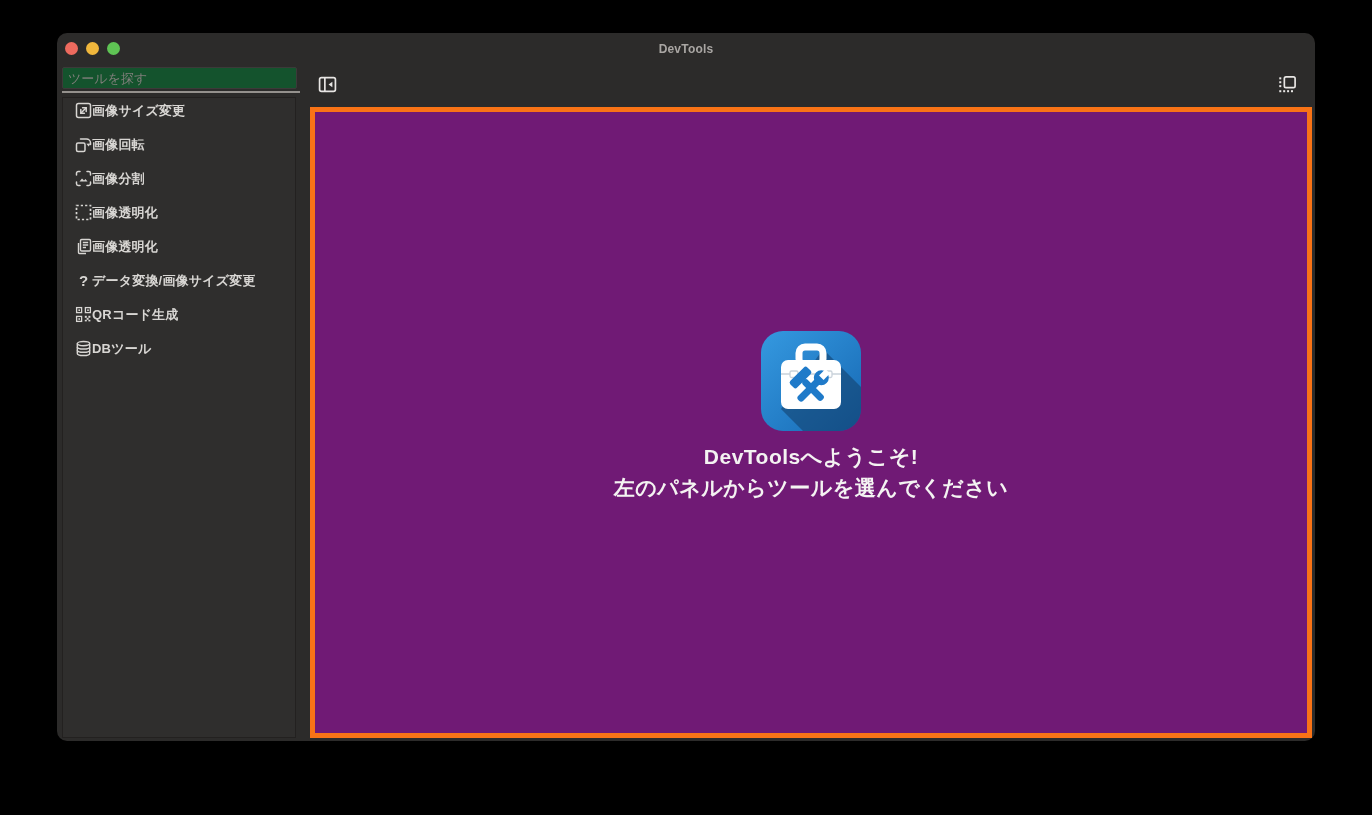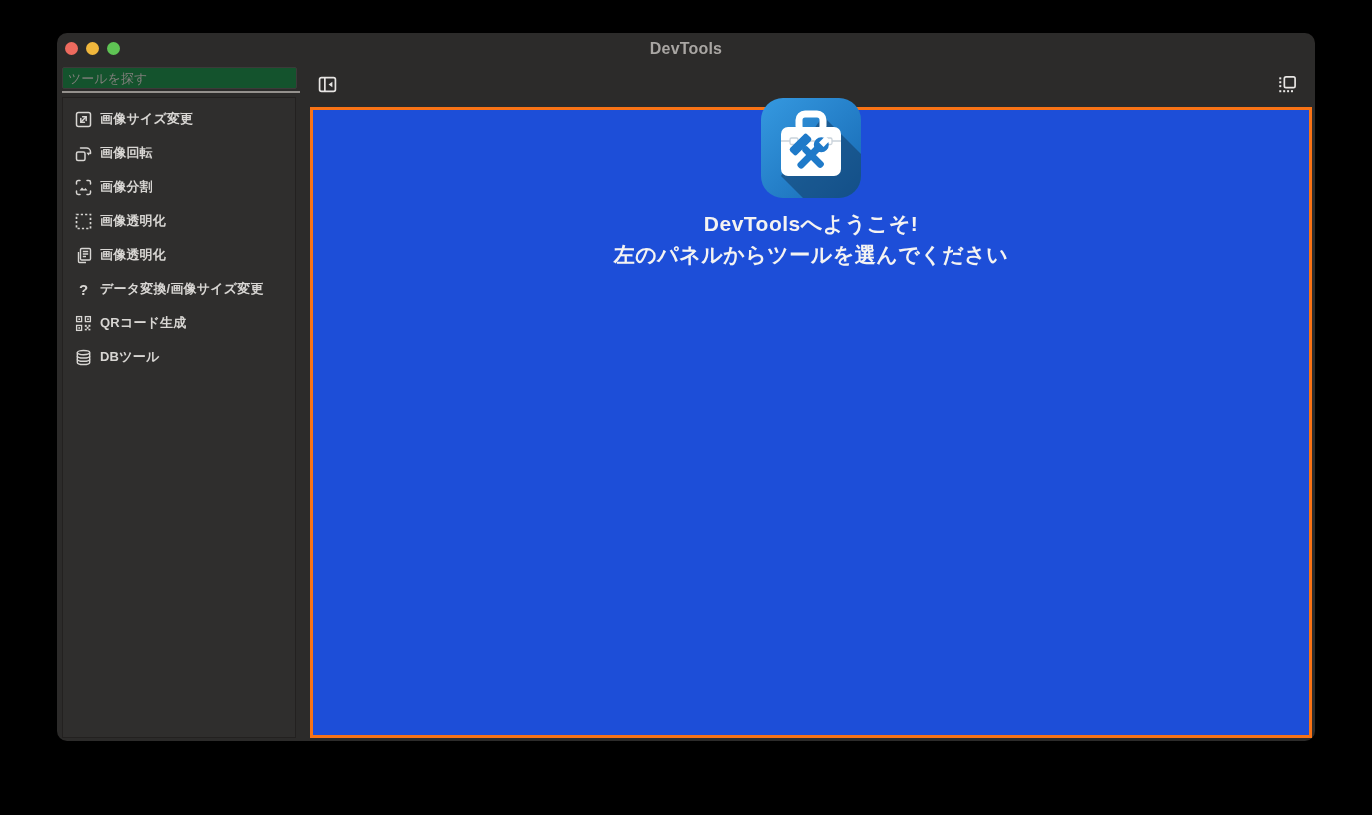--- a/index.html
+++ b/index.html
@@ -15,21 +15,21 @@
   
   .titlebar { position: absolute; left: 0; top: 0; width: 100%; height: 31px; }
   .traffic { position: absolute; top: 9px; left: 8px; display: flex; gap: 8px; }
   .light { width: 13px; height: 13px; border-radius: 50%; }
   .light.red    { background: #ed6a5e; }
   .light.yellow { background: #f0b73c; }
   .light.green  { background: #5fc454; }
   .win-title {
     position: absolute; left: 0; right: 0; top: 0; height: 31px;
     display: flex; align-items: center; justify-content: center;
-    color: #a9a6a3; font-size: 16px; font-weight: bold; letter-spacing: .2px;
+    color: #a9a6a3; font-size: 12px; font-weight: bold; letter-spacing: .2px;
   }
 
   
   .sidebar { position: absolute; left: 0; top: 31px; width: 243px; bottom: 0; }
   .search-input {
     position: absolute; left: 5px; top: 3px; width: 235px; height: 22px;
     background: #14532d; border: 1px solid #3c3a39; border-radius: 2px;
     color: #d8d6d3; font-size: 13px; padding: 0 5px; outline: none;
     font-family: "Liberation Sans", "DejaVu Sans", sans-serif;
   }
@@ -37,21 +37,21 @@
   .search-divider {
     position: absolute; left: 5px; top: 27px; width: 238px; height: 2px;
     background: #94918d;
   }
   .tool-list {
     position: absolute; left: 5px; top: 33px; width: 234px; bottom: 3px;
     border: 1px solid #232120; background: #2f2e2d;
     padding-top: 4px; overflow: hidden;
   }
   .tool-item {
-    height: 34px; display: flex; align-items: center; gap: 8px;
+    height: 34px; display: flex; align-items: flex-start; gap: 0;
     padding: 0 8px 0 12px; color: #d8d6d3; cursor: default;
   }
   .tool-item .ticon {
     width: 17px; height: 17px; flex: 0 0 17px; display: flex;
     align-items: center; justify-content: center; color: #d8d6d3;
   }
   .tool-item .ticon svg { display: block; }
   .tool-item .tlabel {
     font-size: 13px; font-weight: 600; white-space: nowrap; letter-spacing: .2px;
   }
@@ -62,22 +62,22 @@
   .mtoolbar-btn {
     position: absolute; top: 9px; width: 22px; height: 22px;
     display: flex; align-items: center; justify-content: center;
     color: #e8e6e4; cursor: default;
   }
   .btn-toggle { left: 16px; }
   .btn-viewport { right: 17px; }
 
   .panel {
     position: absolute; left: 10px; top: 43px; right: 3px; bottom: 3px;
-    background: #1d4ed8; border: 3px solid #f97316;
-    display: flex; justify-content: center;
+    background: #701a75; border: 5px solid #f97316;
+    display: flex; align-items: center; justify-content: center;
   }
   .welcome { display: flex; flex-direction: column; align-items: center; margin-top: -12px; }
   .app-icon { width: 100px; height: 100px; margin-bottom: 10px; }
   .welcome-text {
     color: #f4f3f2; font-size: 21px; font-weight: bold;
     line-height: 31px; text-align: center; letter-spacing: .5px;
   }
 </style>
 </head>
 <body>

